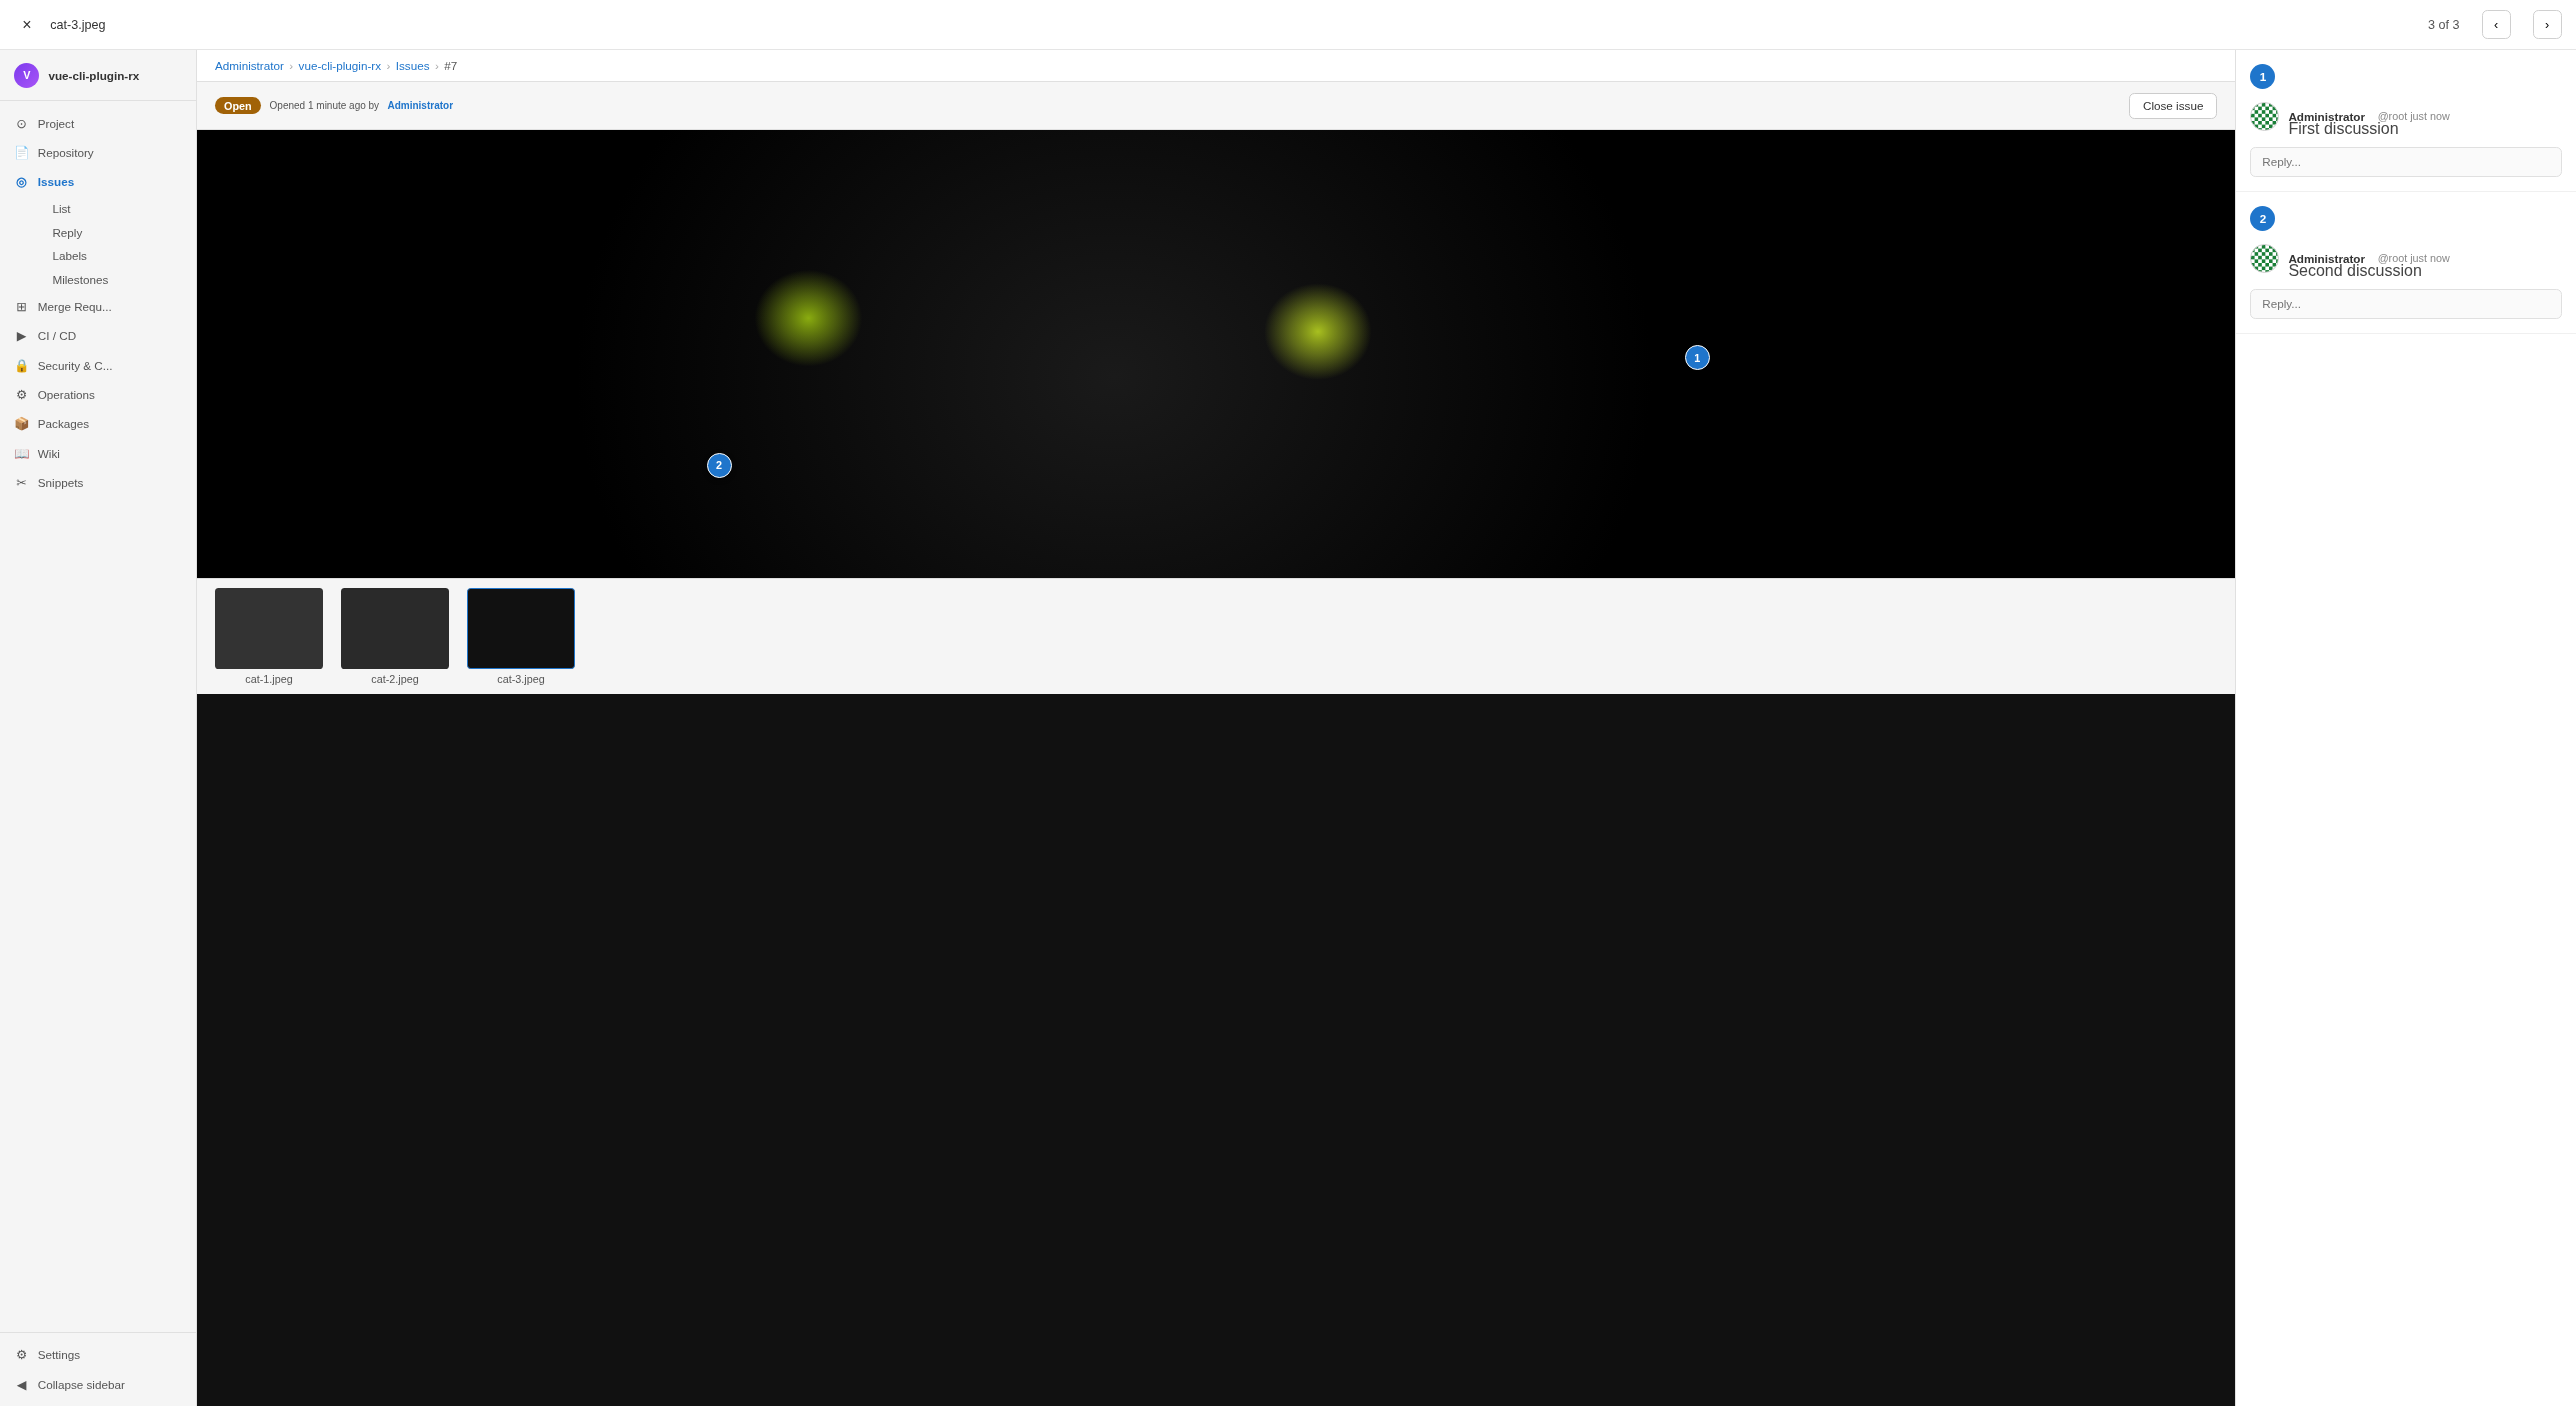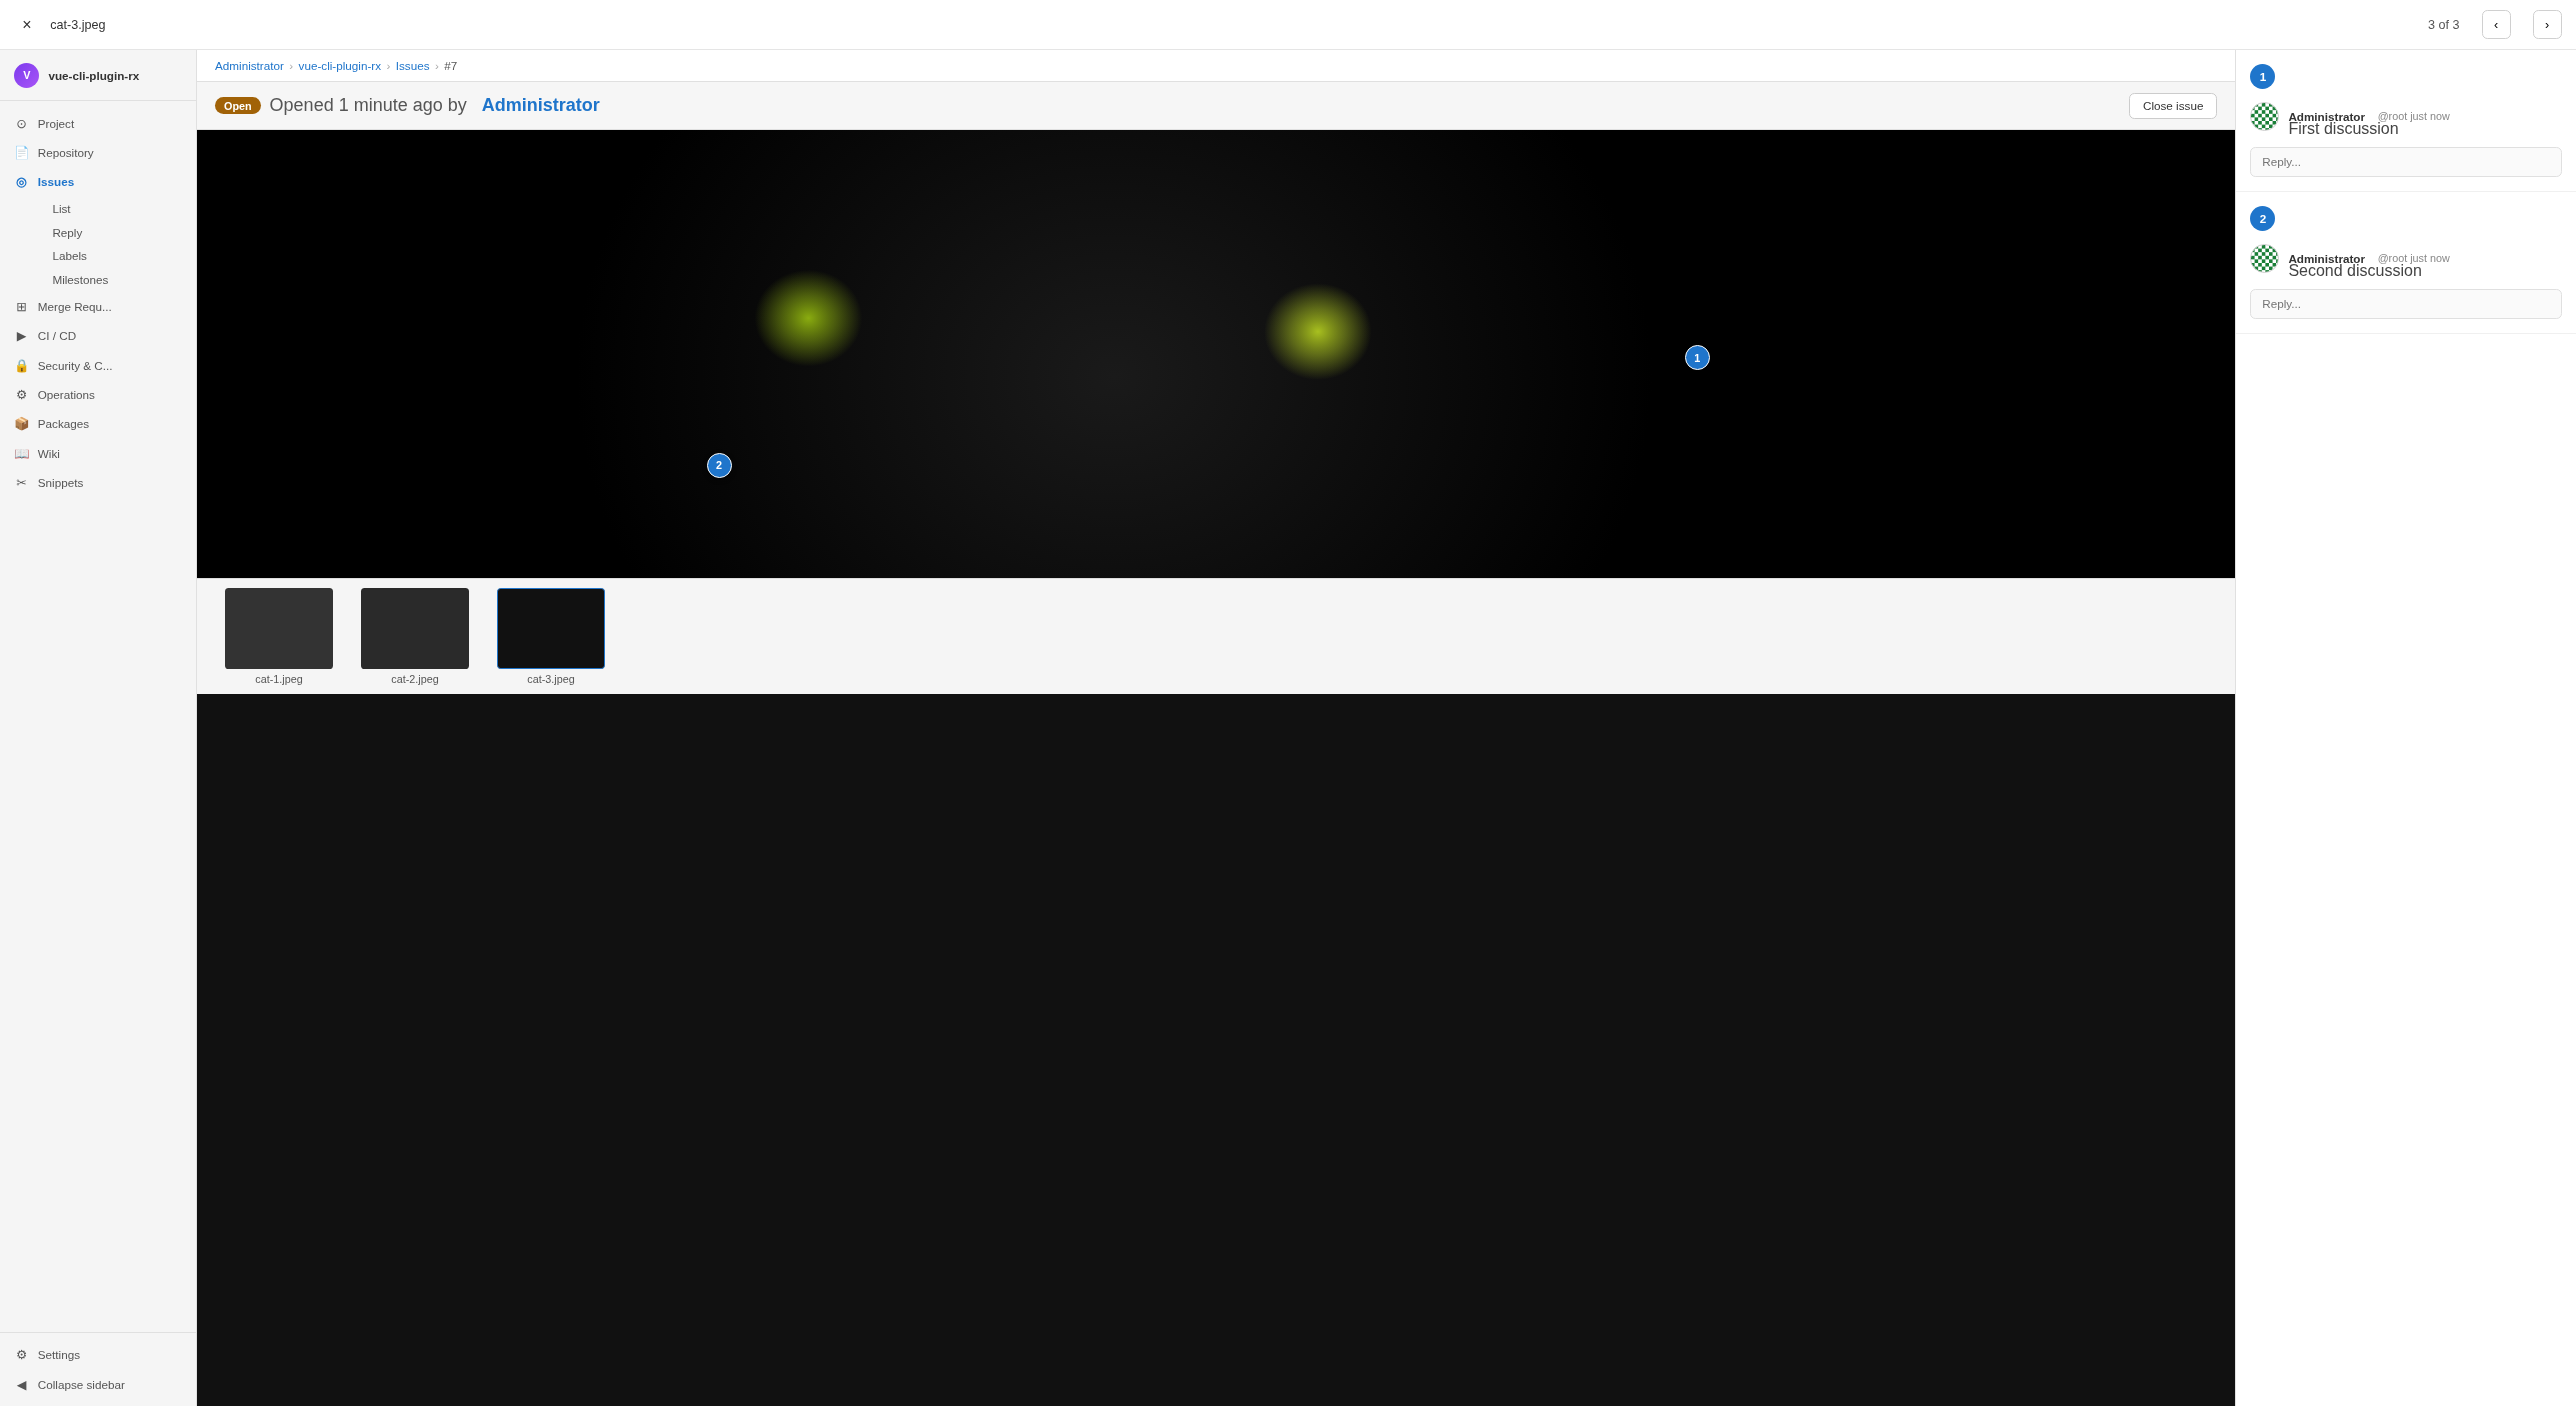--- a/index.html
+++ b/index.html
@@ -136,21 +136,21 @@
     }
     .issue-header-left { display: flex; align-items: center; gap: 9px; }
     .status-badge {
       background: #a16207;
       color: white;
       font-size: 10.8px;
       font-weight: 600;
       padding: 2.7px 9px;
       border-radius: 10.8px;
     }
-    .issue-meta { font-size: 18px; color: #555; }
+    .issue-meta { font-size: 10px; color: #555; }
     .issue-meta strong { color: #1f75cb; }
     .close-issue-btn {
       background: #fff;
       border: 0.9px solid #ccc;
       border-radius: 5.4px;
       padding: 5.4px 12.6px;
       font-size: 11.7px;
       cursor: pointer;
       color: #333;
     }
@@ -183,21 +183,20 @@
     .thumbnail-strip {
       background: #f5f5f5;
       border-top: 0.9px solid #ddd;
       padding: 9px 18px;
       display: flex;
       gap: 18px;
     }
     .thumb-item {
       text-align: center;
       cursor: pointer;
-      margin-left: 10px;
     }
     .thumb-box {
       width: 108px; height: 81px;
       background: #222;
       border-radius: 3.6px;
       margin-bottom: 3.6px;
     }
     .thumb-label { font-size: 10.8px; color: #555; }
     .thumb-item.active .thumb-box { border: 1.8px solid #1f75cb; }
 

